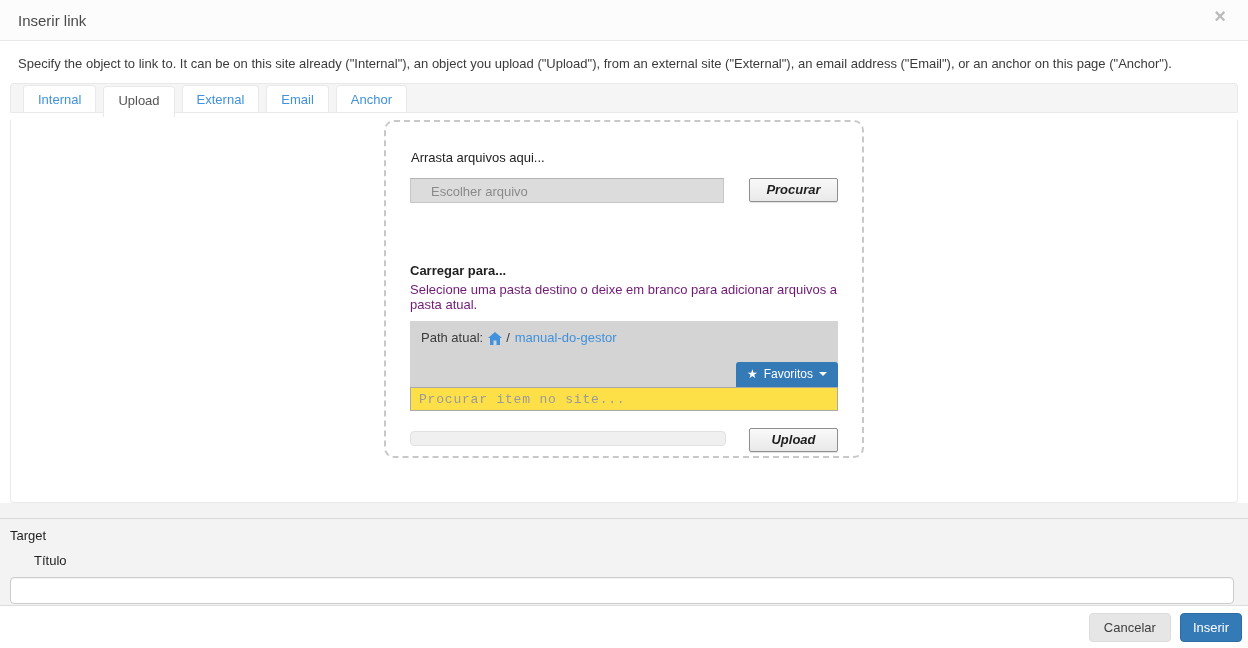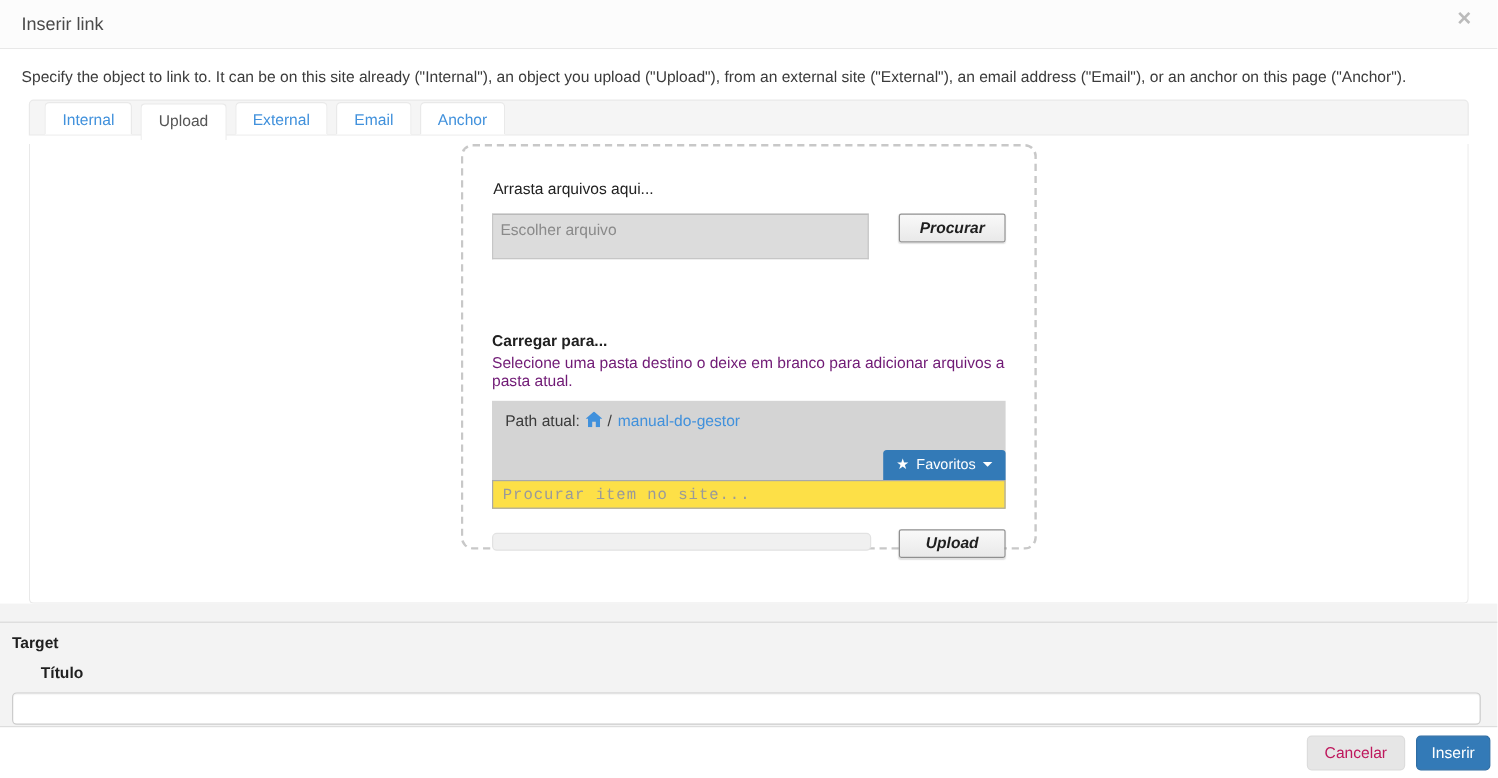--- a/index.html
+++ b/index.html
@@ -20,21 +20,21 @@
   .modal-title { font-size:15px; color:#4a4a4a; }
   .close-btn {
     margin-left:auto; color:#bbbbbb; font-size:20px; line-height:1;
     cursor:pointer; font-weight:bold; padding:2px 4px; align-self:flex-start; margin-top:4px;
   }
 
   
   .modal-desc { padding:15px 18px 12px 18px; color:#3b3b3b; background:#fff; }
 
   
-  .tabs-area { margin:0 24px; }
+  .tabs-area { margin:0 10px; }
   .tab-strip {
     background:#f5f5f5; border:1px solid #e9e9e9;
     border-radius:4px 4px 0 0; height:30px;
     display:flex; align-items:flex-end; padding-left:12px;
     position:relative; z-index:2;
   }
   .tab {
     background:#fff; border:1px solid #e9e9e9; border-bottom:none;
     border-radius:4px 4px 0 0; padding:6px 14px 5px 14px; margin-right:7px;
     color:#4191dc; cursor:pointer; position:relative;
@@ -50,41 +50,41 @@
 
   
   .dropzone {
     width:480px; margin:7px auto 0 auto;
     border:2px dashed #c8c8c8; border-radius:10px;
     height:338px; padding:25px 24px;
   }
   .dz-hint { margin:3px 0 13px 1px; color:#222; }
   .file-row { display:flex; justify-content:space-between; align-items:flex-start; }
   .file-input {
-    width:314px; height:38px; background:#dcdcdc;
+    width:314px; height:25px; background:#dcdcdc;
     border:1px solid #c6c6c6; border-top-color:#b2b2b2;
-    color:#8a8a8a; line-height:25px; padding:0 6px; cursor:pointer;
+    color:#8a8a8a; line-height:25px; padding:0 20px; cursor:pointer;
     overflow:hidden; white-space:nowrap;
   }
   .btn-gray {
     background:linear-gradient(#f9f9f9,#e9e9e9);
     border:1px solid #8f8f8f; border-radius:2px;
     font-weight:bold; font-size:13px; color:#1f1f1f;
     width:89px; height:24px; line-height:22px; text-align:center; cursor:pointer;
     box-shadow:0 1px 1px rgba(0,0,0,0.12);
     font-style:italic;
   }
   .upload-heading { font-weight:bold; margin-top:60px; color:#1f1f1f; }
   .upload-help { margin-top:4px; color:#701a75; }
 
   .path-box {
     margin-top:9px; background:#d4d4d4; position:relative;
     height:66px; padding:9px 11px;
   }
-  .path-line { display:flex; align-items:flex-start; color:#3b3b3b; }
+  .path-line { display:flex; align-items:flex-end; color:#3b3b3b; }
   .home-icon { display:inline-flex; margin:0 4px 0 5px; }
   .path-sep { margin:0 5px 0 0; color:#3b3b3b; }
   .path-link { color:#4191dc; text-decoration:none; cursor:pointer; }
   .favorites-btn {
     position:absolute; right:0; bottom:0;
     background:#337ab7; color:#fff; font-size:12px;
     padding:5px 11px 6px 11px; border-radius:3px 3px 0 0;
     display:flex; align-items:center; gap:6px; cursor:pointer;
   }
   .star-icon { font-size:12px; line-height:1; }
@@ -104,21 +104,21 @@
   .progress-row { margin-top:17px; display:flex; justify-content:space-between; align-items:flex-start; }
   .progress-bar {
     width:316px; height:15px; margin-top:3px;
     background:#f0f0f0; border:1px solid #e2e2e2; border-radius:4px;
   }
 
   
   .lower-section { background:#f3f3f3; flex:1 1 auto; }
   .divider { height:16px; border-bottom:1px solid #d9d9d9; }
   .target-row { display:flex; align-items:center; padding:9px 10px 0 10px; }
-  .field-label { font-weight:bold; color:#1f1f1f; }
+  .field-label { font-weight:normal; color:#1f1f1f; }
   .target-select {
     margin-left:7px; width:283px; height:27px;
     background:#fff; border:1px solid #c9c9c9; border-radius:3px;
     display:flex; align-items:center; cursor:pointer;
     box-shadow:0 1px 1px rgba(0,0,0,0.08);
   }
   .target-select .select-text { flex:1; padding:0 10px; color:#555; overflow:hidden; white-space:nowrap; }
   .select-arrow-box {
     width:15px; align-self:stretch; background:#f2f2f2;
     border-left:1px solid #ddd; border-radius:0 3px 3px 0;
@@ -138,21 +138,21 @@
   }
 
   
   .modal-footer {
     flex:0 0 43px; background:#fff; border-top:1px solid #ddd;
     display:flex; justify-content:flex-end; align-items:center;
     gap:9px; padding:0 6px;
   }
   .btn-cancel {
     background:#e6e6e6; border:1px solid #dcdcdc; border-radius:4px;
-    color:#be185d; padding:6px 14px; cursor:pointer; font-size:13px;
+    color:#404040; padding:6px 14px; cursor:pointer; font-size:13px;
   }
   .btn-insert {
     background:#337ab7; border:1px solid #2e6da4; border-radius:4px;
     color:#fff; padding:6px 12px; cursor:pointer; font-size:13px;
   }
 </style>
 </head>
 <body>
 
 <div class="modal">

